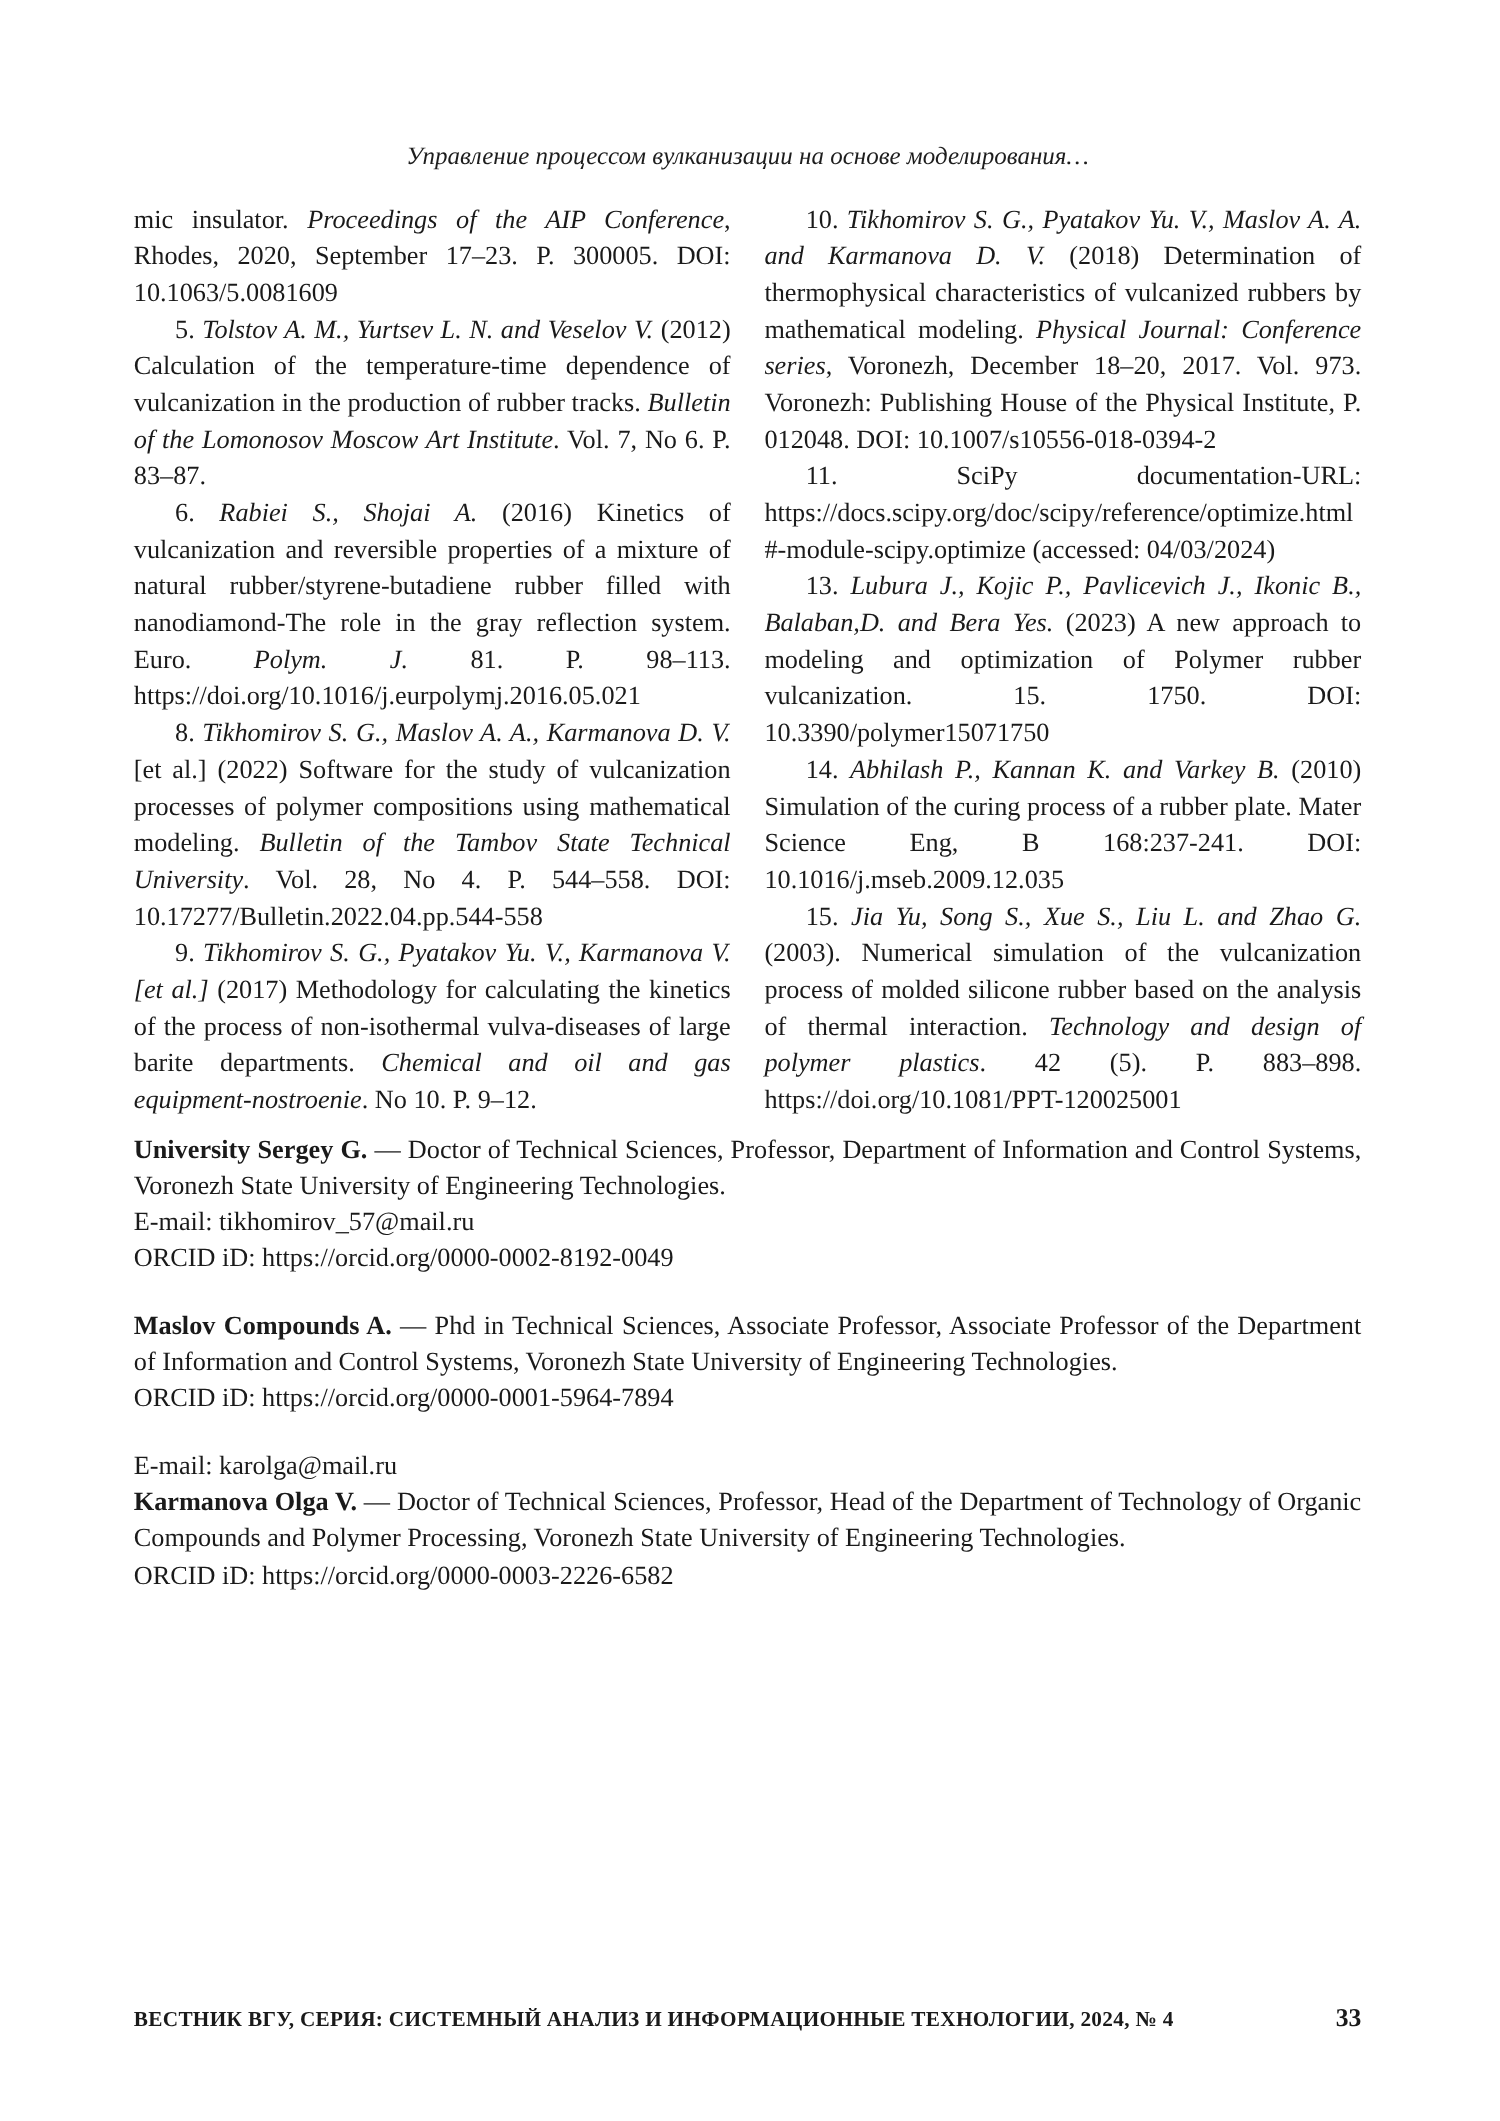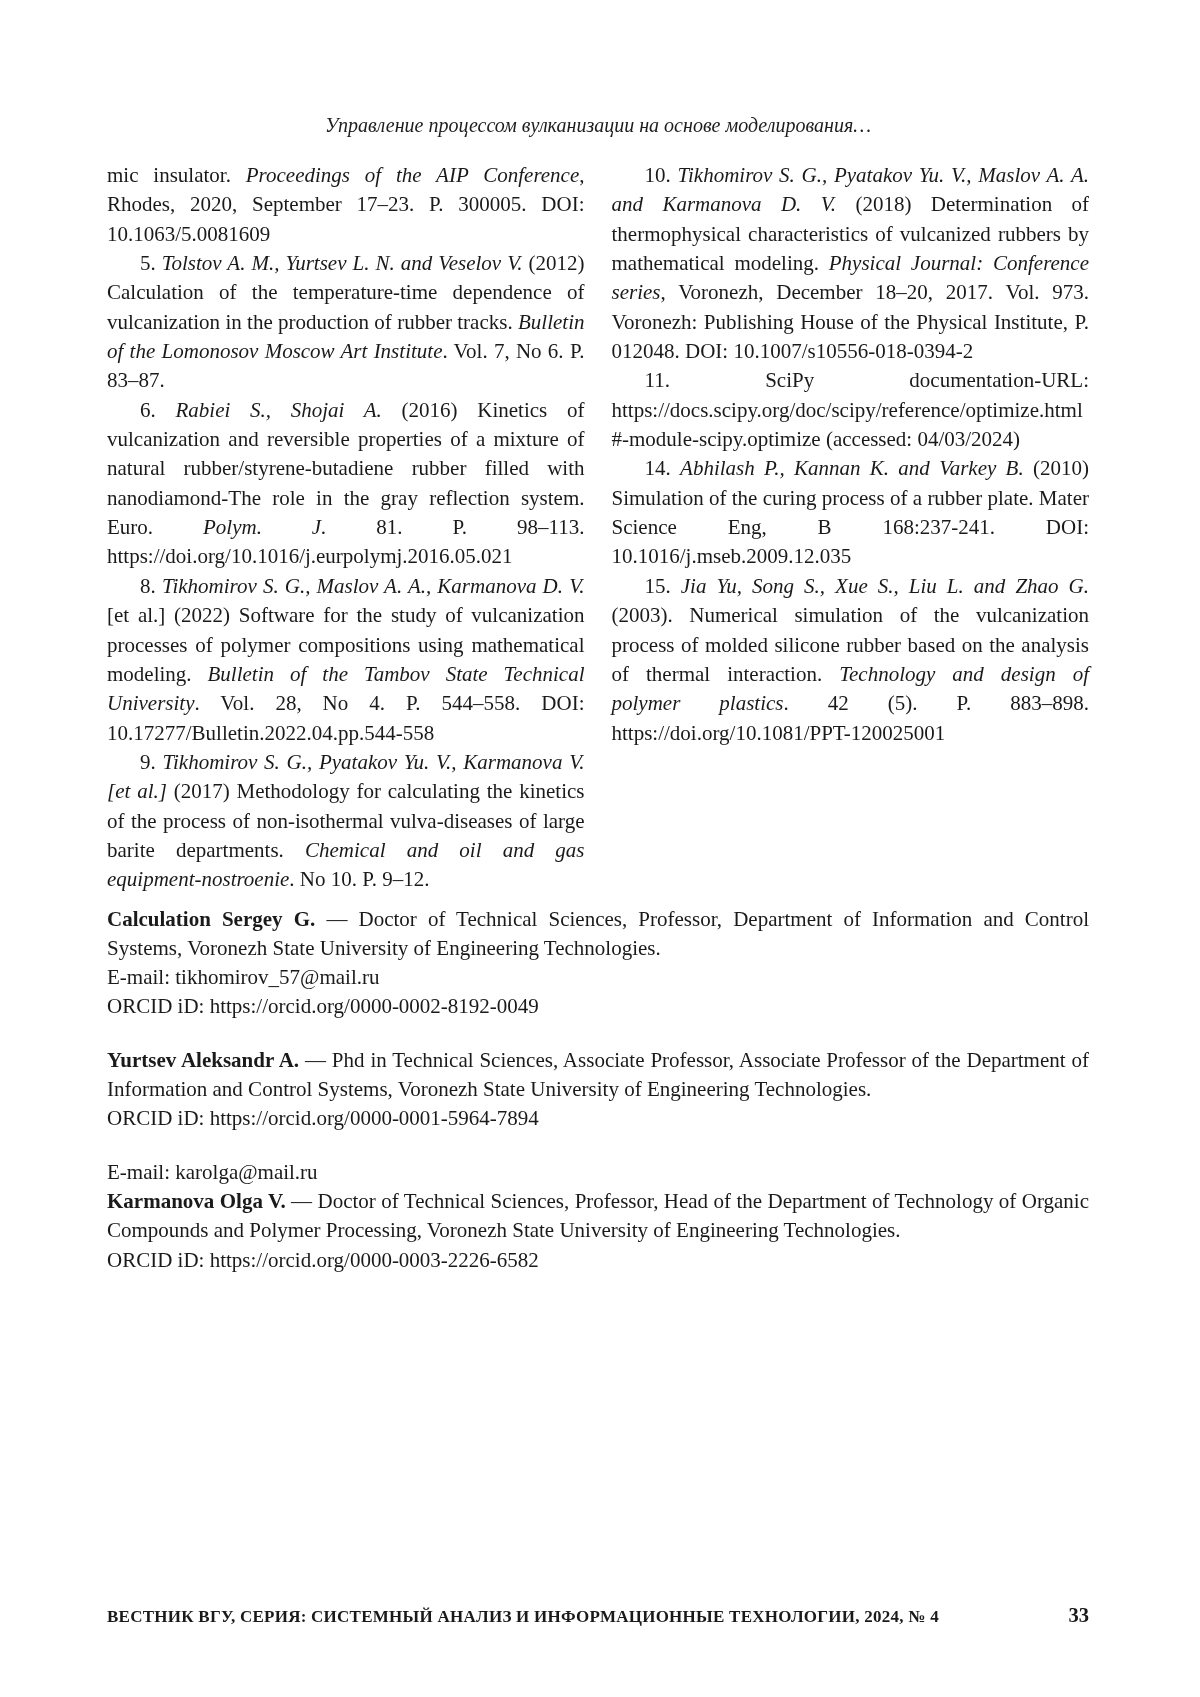--- a/index.html
+++ b/index.html
@@ -80,35 +80,36 @@
     <div class="col">
         <p class="ref"><span>mic insulator. </span><i>Proceedings of the AIP Conference</i><span>, Rhodes, 2020, September 17–23. P. 300005. DOI: 10.1063/5.0081609</span></p>
         <p class="ref indent"><span>5. </span><i>Tolstov A. M., Yurtsev L. N. and Veselov V.</i><span> (2012) Calculation of the temperature-time dependence of vulcanization in the production of rubber tracks. </span><i>Bulletin of the Lomonosov Moscow Art Institute</i><span>. Vol. 7, No 6. P. 83–87.</span></p>
         <p class="ref indent"><span>6. </span><i>Rabiei S., Shojai A.</i><span> (2016) Kinetics of vulcanization and reversible properties of a mixture of natural rubber/styrene-butadiene rubber filled with nanodiamond-The role in the gray reflection system. Euro. </span><i>Polym. J.</i><span> 81. P. 98–113. https://doi.org/10.1016/j.eurpolymj.2016.05.021</span></p>
         <p class="ref indent"><span>8. </span><i>Tikhomirov S. G., Maslov A. A., Karmanova D. V.</i><span> [et al.] (2022) Software for the study of vulcanization processes of polymer compositions using mathematical modeling. </span><i>Bulletin of the Tambov State Technical University</i><span>. Vol. 28, No 4. P. 544–558. DOI: 10.17277/Bulletin.2022.04.pp.544-558</span></p>
         <p class="ref indent"><span>9. </span><i>Tikhomirov S. G., Pyatakov Yu. V., Karmanova V. [et al.]</i><span> (2017) Methodology for calculating the kinetics of the process of non-isothermal vulva-diseases of large barite departments. </span><i>Chemical and oil and gas equipment-nostroenie</i><span>. No 10. P. 9–12.</span></p>
       </div>
     <div class="col">
         <p class="ref indent"><span>10. </span><i>Tikhomirov S. G., Pyatakov Yu. V., Maslov A. A. and Karmanova D. V.</i><span> (2018) Determination of thermophysical characteristics of vulcanized rubbers by mathematical modeling. </span><i>Physical Journal: Conference series</i><span>, Voronezh, December 18–20, 2017. Vol. 973. Voronezh: Publishing House of the Physical Institute, P. 012048. DOI: 10.1007/s10556-018-0394-2</span></p>
         <p class="ref indent"><span>11. SciPy documentation-URL: https://docs.scipy.org/doc/scipy/reference/optimize.html#-module-scipy.optimize (accessed: 04/03/2024)</span></p>
+        <p class="ref indent"><span>13. </span><i>Lubura J., Kojic P., Pavlicevich J., Ikonic B., Balaban,D. and Bera Yes.</i><span> (2023) A new approach to modeling and optimization of Polymer rubber vulcanization. 15. 1750. DOI: 10.3390/polymer15071750</span></p>
         <p class="ref indent"><span>14. </span><i>Abhilash P., Kannan K. and Varkey B.</i><span> (2010) Simulation of the curing process of a rubber plate. Mater Science Eng, B 168:237-241. DOI: 10.1016/j.mseb.2009.12.035</span></p>
         <p class="ref indent"><span>15. </span><i>Jia Yu, Song S., Xue S., Liu L. and Zhao G.</i><span> (2003). Numerical simulation of the vulcanization process of molded silicone rubber based on the analysis of thermal interaction. </span><i>Technology and design of polymer plastics</i><span>. 42 (5). P. 883–898. https://doi.org/10.1081/PPT-120025001</span></p>
       </div>
   </div>
 
   <div class="bios">
 
     <div class="bio">
-      <p class="bio-p"><b class="bio-name">Calculation Sergey G.</b><span> — </span><span>Doctor of Technical Sciences, Professor, Department of Information and Control Systems, Voronezh State University of Engineering Technologies.</span></p>
+      <p class="bio-p"><b class="bio-name">University Sergey G.</b><span> — </span><span>Doctor of Technical Sciences, Professor, Department of Information and Control Systems, Voronezh State University of Engineering Technologies.</span></p>
       <p class="bio-p"><span>E-mail: </span><span>tikhomirov_57@mail.ru</span></p>
       <p class="bio-p"><span>ORCID iD: </span><span>https://orcid.org/0000-0002-8192-0049</span></p>
     </div>
 
     <div class="bio">
-      <p class="bio-p"><b class="bio-name">Yurtsev Aleksandr A.</b><span> — </span><span>Phd in Technical Sciences, Associate Professor, Associate Professor of the Department of Information and Control Systems, Voronezh State University of Engineering Technologies.</span></p>
+      <p class="bio-p"><b class="bio-name">Maslov Compounds A.</b><span> — </span><span>Phd in Technical Sciences, Associate Professor, Associate Professor of the Department of Information and Control Systems, Voronezh State University of Engineering Technologies.</span></p>
       <p class="bio-p"><span>ORCID iD: </span><span>https://orcid.org/0000-0001-5964-7894</span></p>
     </div>
 
     <div class="bio">
       <p class="bio-p"><span>E-mail: </span><span>karolga@mail.ru</span></p>
       <p class="bio-p"><b class="bio-name">Karmanova Olga V.</b><span> — </span><span>Doctor of Technical Sciences, Professor, Head of the Department of Technology of Organic Compounds and Polymer Processing, Voronezh State University of Engineering Technologies.</span></p>
       <p class="bio-p"><span>ORCID iD: </span><span>https://orcid.org/0000-0003-2226-6582</span></p>
     </div>
 
   </div>

